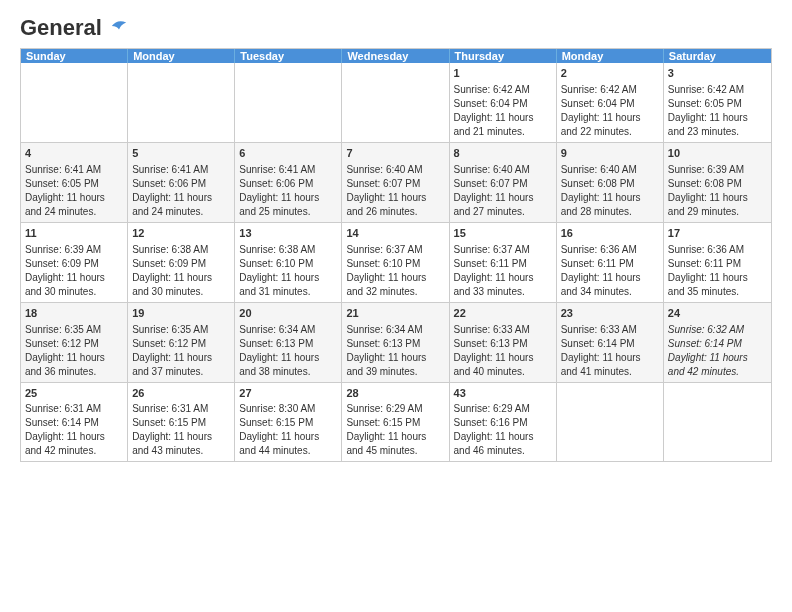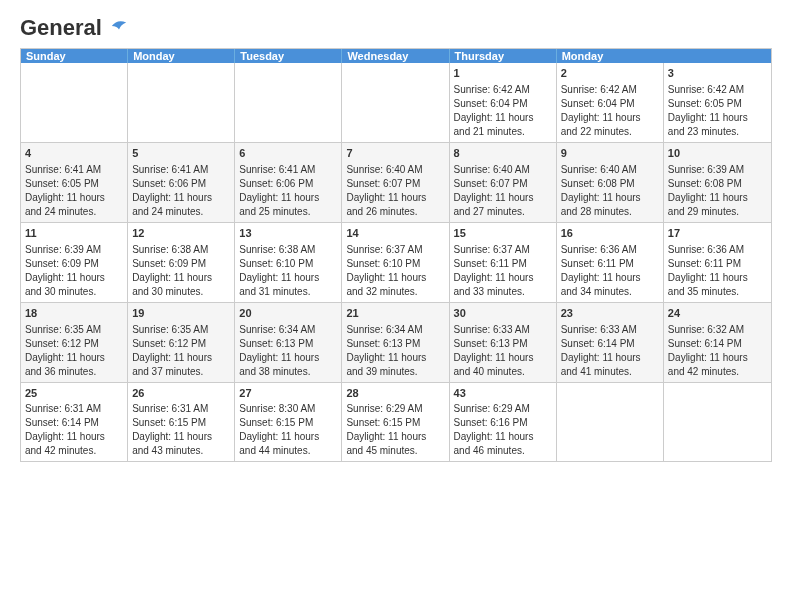--- a/index.html
+++ b/index.html
@@ -130,20 +130,21 @@
   </div>
 
   <div class="calendar">
     <div class="cal-header">
     <div class="cal-header-cell">Sunday</div>
         <div class="cal-header-cell">Monday</div>
         <div class="cal-header-cell">Tuesday</div>
         <div class="cal-header-cell">Wednesday</div>
         <div class="cal-header-cell">Thursday</div>
         <div class="cal-header-cell">Monday</div>
+        <div class="cal-header-cell">Saturday</div>
       </div>
     <div class="cal-body">
     <div class="cal-row">
           <div class="cal-cell"></div>
           <div class="cal-cell"></div>
           <div class="cal-cell"></div>
           <div class="cal-cell"></div>
           <div class="cal-cell">
             <span class="day-num">1</span>
             <div class="cell-text" style="white-space: pre-line;">Sunrise: 6:42 AM
@@ -270,34 +271,34 @@
 Sunset: 6:13 PM
 Daylight: 11 hours and 38 minutes.</div>
           </div>
           <div class="cal-cell alt-row">
             <span class="day-num">21</span>
             <div class="cell-text" style="white-space: pre-line;">Sunrise: 6:34 AM
 Sunset: 6:13 PM
 Daylight: 11 hours and 39 minutes.</div>
           </div>
           <div class="cal-cell alt-row">
-            <span class="day-num">30</span>
+            <span class="day-num">22</span>
             <div class="cell-text" style="white-space: pre-line;">Sunrise: 6:33 AM
 Sunset: 6:13 PM
 Daylight: 11 hours and 40 minutes.</div>
           </div>
           <div class="cal-cell alt-row">
             <span class="day-num">23</span>
             <div class="cell-text" style="white-space: pre-line;">Sunrise: 6:33 AM
 Sunset: 6:14 PM
 Daylight: 11 hours and 41 minutes.</div>
           </div>
           <div class="cal-cell alt-row">
             <span class="day-num">24</span>
-            <div class="cell-text" style="white-space: pre-line;">Sunrise: 6:32 AM
+            <div class="cell-text" style="white-space: pre-line; font-style: italic;">Sunrise: 6:32 AM
 Sunset: 6:14 PM
 Daylight: 11 hours and 42 minutes.</div>
           </div>
         </div>
         <div class="cal-row">
           <div class="cal-cell">
             <span class="day-num">25</span>
             <div class="cell-text" style="white-space: pre-line;">Sunrise: 6:31 AM
 Sunset: 6:14 PM
 Daylight: 11 hours and 42 minutes.</div>

